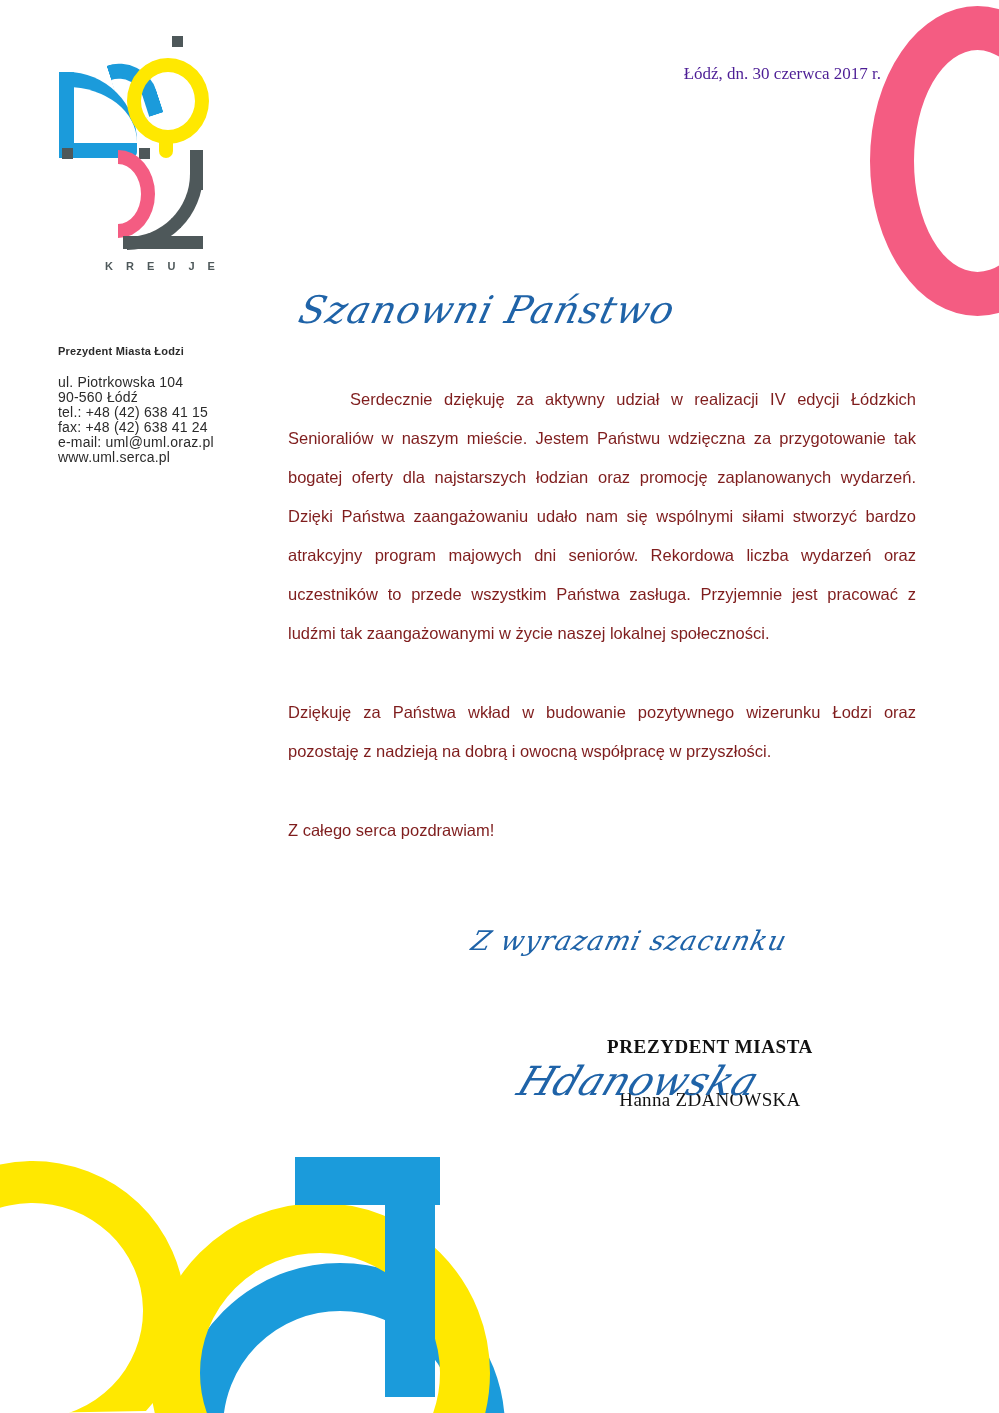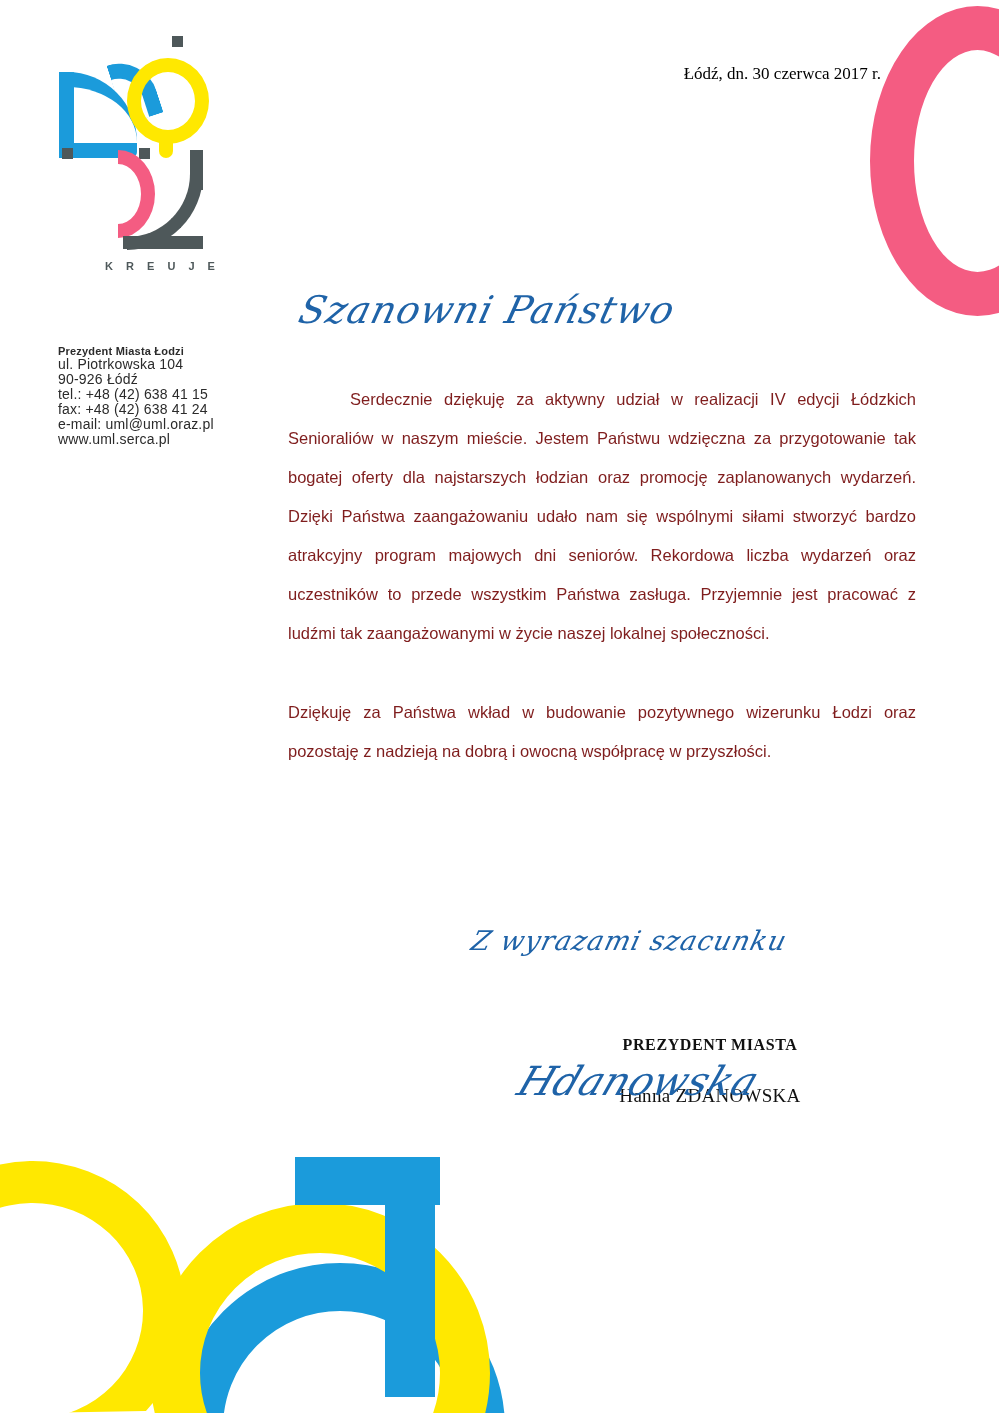--- a/index.html
+++ b/index.html
@@ -206,35 +206,36 @@
     position: absolute;
     left: 58px;
     top: 345px;
     width: 190px;
     color: #2b2b2b;
   }
   .sender-title {
     font-size: 11px;
     font-weight: bold;
     letter-spacing: 0.2px;
+    margin-bottom: 18px;
   }
   .sender-line {
     font-size: 14px;
     line-height: 15px;
     letter-spacing: 0.2px;
   }
 
   
   .date {
     position: absolute;
     right: 118px;
     top: 64px;
     font-family: "Liberation Serif", serif;
     font-size: 17px;
-    color: #000000;
+    color: #4c1d95;
   }
 
   
   .hand {
     position: absolute;
     color: #1f63a8;
     font-family: "DejaVu Serif", serif;
     font-style: italic;
     white-space: nowrap;
     transform: skewX(-14deg);
@@ -282,21 +283,21 @@
   .sig-block {
     position: absolute;
     left: 560px;
     top: 1036px;
     width: 300px;
     text-align: center;
   }
   .sig-role {
     font-family: "Liberation Serif", serif;
     font-weight: bold;
-    font-size: 16px;
+    font-size: 19px;
     letter-spacing: 0.6px;
     color: #111;
   }
   .sig-name {
     font-family: "Liberation Serif", serif;
     font-size: 19px;
     letter-spacing: 0.3px;
     color: #111;
     margin-top: 31px;
   }
@@ -321,32 +322,33 @@
     <div class="logo-grey-right"></div>
     <div class="logo-grey-base"></div>
     <div class="logo-kreuje">K R E U J E</div>
   </div>
 
   <div class="date">Łódź, dn. 30 czerwca 2017 r.</div>
 
   <div class="sender">
     <div class="sender-title">Prezydent Miasta Łodzi</div>
     <div class="sender-line">ul. Piotrkowska 104</div>
-    <div class="sender-line">90-926 Łódź</div>
+    <div class="sender-line">90-560 Łódź</div>
     <div class="sender-line">tel.: +48 (42) 638 41 15</div>
     <div class="sender-line">fax: +48 (42) 638 41 24</div>
     <div class="sender-line">e-mail: uml@uml.oraz.pl</div>
     <div class="sender-line">www.uml.serca.pl</div>
   </div>
 
   <div class="hand hand-greeting">Szanowni Państwo</div>
 
   <div class="body">
     <p class="para para-first">Serdecznie dziękuję za aktywny udział w realizacji IV edycji Łódzkich Senioraliów w naszym mieście. Jestem Państwu wdzięczna za przygotowanie tak bogatej oferty dla najstarszych łodzian oraz promocję zaplanowanych wydarzeń. Dzięki Państwa zaangażowaniu udało nam się wspólnymi siłami stworzyć bardzo atrakcyjny program majowych dni seniorów. Rekordowa liczba wydarzeń oraz uczestników to przede wszystkim Państwa zasługa. Przyjemnie jest pracować z ludźmi tak zaangażowanymi w życie naszej lokalnej społeczności.</p>
     <p class="para para-gap">Dziękuję za Państwa wkład w budowanie pozytywnego wizerunku Łodzi oraz pozostaję z nadzieją na dobrą i owocną współpracę w przyszłości.</p>
+    <p class="para para-last para-gap">Z całego serca pozdrawiam!</p>
   </div>
 
   <div class="hand hand-closing">Z wyrazami szacunku</div>
 
   <div class="sig-block">
     <div class="sig-role">PREZYDENT MIASTA</div>
     <div class="sig-name">Hanna ZDANOWSKA</div>
   </div>
   <div class="hand hand-signature">Hdanowska</div>
 

